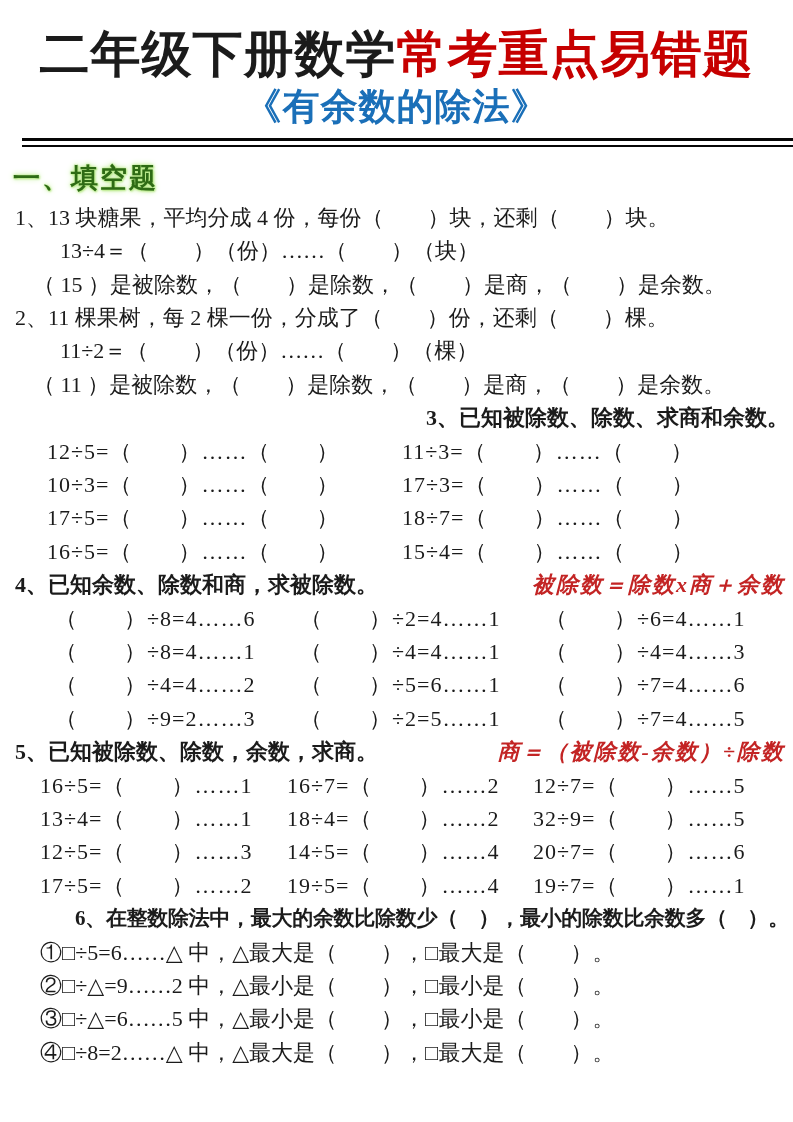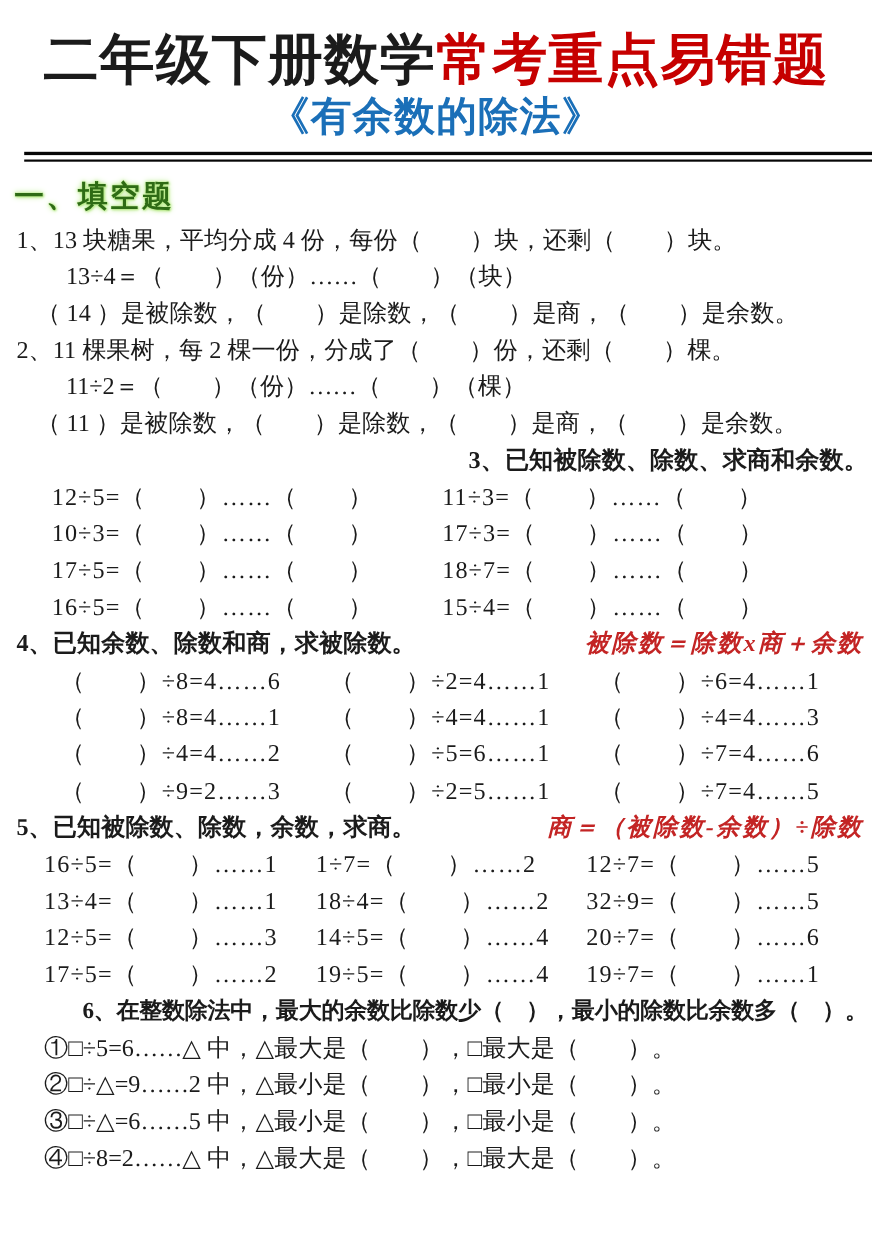--- a/index.html
+++ b/index.html
@@ -67,21 +67,21 @@
   <div class="subtitle">《有余数的除法》</div>
   <div class="divider"></div>
 
   <div class="section-heading">一、填空题</div>
 
   <div class="content">
 
     <div>
       <div class="line">1、13 块糖果，平均分成 4 份，每份（　　）块，还剩（　　）块。</div>
       <div class="line eq-indent">13÷4＝（　　）（份）……（　　）（块）</div>
-      <div class="line sm-indent">（ 14 ）是被除数，（　　）是除数，（　　）是商，（　　）是余数。</div>
+      <div class="line sm-indent">（ 15 ）是被除数，（　　）是除数，（　　）是商，（　　）是余数。</div>
     </div>
 
     <div>
       <div class="line">2、11 棵果树，每 2 棵一份，分成了（　　）份，还剩（　　）棵。</div>
       <div class="line eq-indent">11÷2＝（　　）（份）……（　　）（棵）</div>
       <div class="line sm-indent">（ 11 ）是被除数，（　　）是除数，（　　）是商，（　　）是余数。</div>
     </div>
 
     <div>
       <div class="line q-header">3、已知被除数、除数、求商和余数。</div>
@@ -118,21 +118,21 @@
       </div>
     </div>
 
     <div>
       <div class="header-row">
         <span class="q-header">5、已知被除数、除数，余数，求商。</span>
         <span class="note">商＝（被除数-余数）÷除数</span>
       </div>
       <div class="grid q5-grid">
         <div class="cell">16÷5=（　　）……1</div>
-        <div class="cell">1÷7=（　　）……2</div>
+        <div class="cell">16÷7=（　　）……2</div>
         <div class="cell">12÷7=（　　）……5</div>
         <div class="cell">13÷4=（　　）……1</div>
         <div class="cell">18÷4=（　　）……2</div>
         <div class="cell">32÷9=（　　）……5</div>
         <div class="cell">12÷5=（　　）……3</div>
         <div class="cell">14÷5=（　　）……4</div>
         <div class="cell">20÷7=（　　）……6</div>
         <div class="cell">17÷5=（　　）……2</div>
         <div class="cell">19÷5=（　　）……4</div>
         <div class="cell">19÷7=（　　）……1</div>

